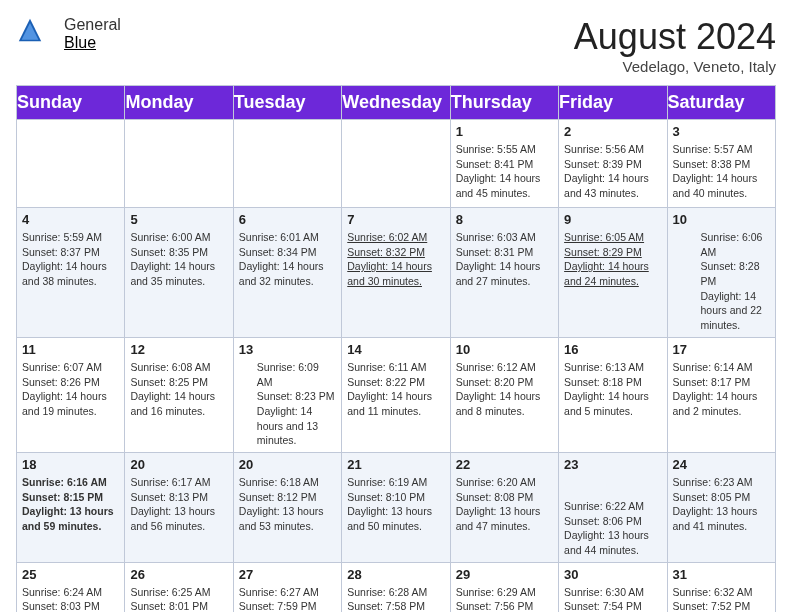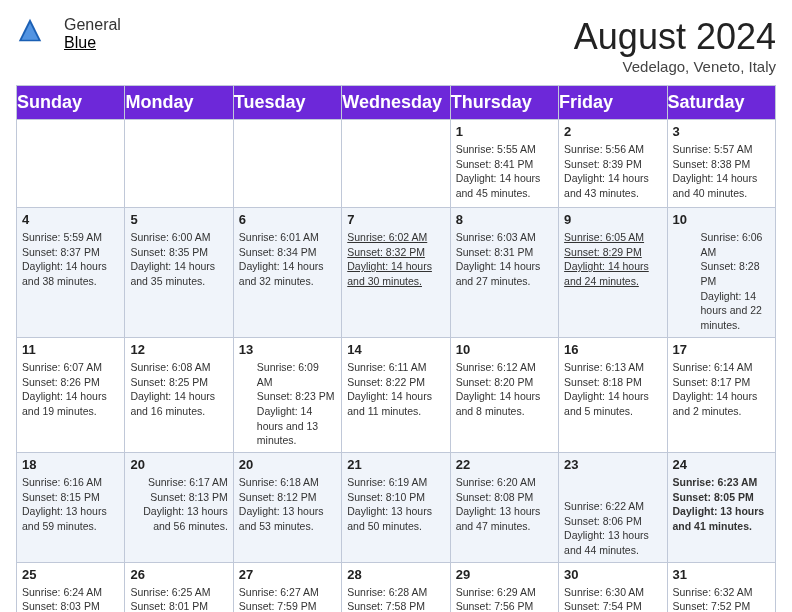--- a/index.html
+++ b/index.html
@@ -220,27 +220,27 @@
         <td>
           <div class="day-num">17</div>
           <div class="day-info" style="white-space: pre-line;">Sunrise: 6:14 AM
 Sunset: 8:17 PM
 Daylight: 14 hours and 2 minutes.</div>
         </td>
       </tr>
       <tr>
         <td>
           <div class="day-num">18</div>
-          <div class="day-info" style="white-space: pre-line;">Sunrise: 6:16 AM
+          <div class="day-info" style="white-space: pre-line; font-weight: bold;">Sunrise: 6:16 AM
 Sunset: 8:15 PM
 Daylight: 13 hours and 59 minutes.</div>
         </td>
         <td>
           <div class="day-num">20</div>
-          <div class="day-info" style="white-space: pre-line; text-align: right;">Sunrise: 6:17 AM
+          <div class="day-info" style="white-space: pre-line;">Sunrise: 6:17 AM
 Sunset: 8:13 PM
 Daylight: 13 hours and 56 minutes.</div>
         </td>
         <td>
           <div class="day-num">20</div>
           <div class="day-info" style="white-space: pre-line;">Sunrise: 6:18 AM
 Sunset: 8:12 PM
 Daylight: 13 hours and 53 minutes.</div>
         </td>
         <td>
@@ -256,21 +256,21 @@
 Daylight: 13 hours and 47 minutes.</div>
         </td>
         <td>
           <div class="day-num">23</div>
           <div class="day-info" style="white-space: pre-line; margin-top: 27px;">Sunrise: 6:22 AM
 Sunset: 8:06 PM
 Daylight: 13 hours and 44 minutes.</div>
         </td>
         <td>
           <div class="day-num">24</div>
-          <div class="day-info" style="white-space: pre-line; font-weight: bold;">Sunrise: 6:23 AM
+          <div class="day-info" style="white-space: pre-line;">Sunrise: 6:23 AM
 Sunset: 8:05 PM
 Daylight: 13 hours and 41 minutes.</div>
         </td>
       </tr>
       <tr>
         <td>
           <div class="day-num">25</div>
           <div class="day-info" style="white-space: pre-line;">Sunrise: 6:24 AM
 Sunset: 8:03 PM
 Daylight: 13 hours and 38 minutes.</div>

